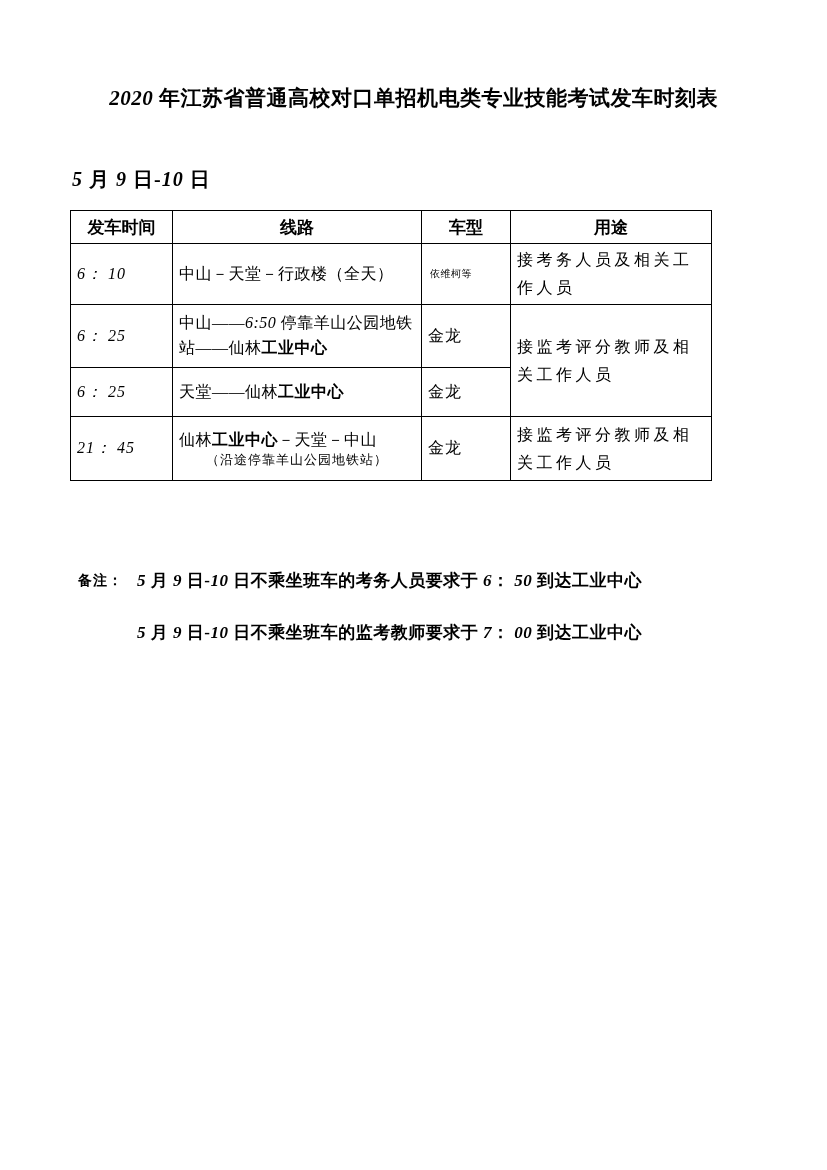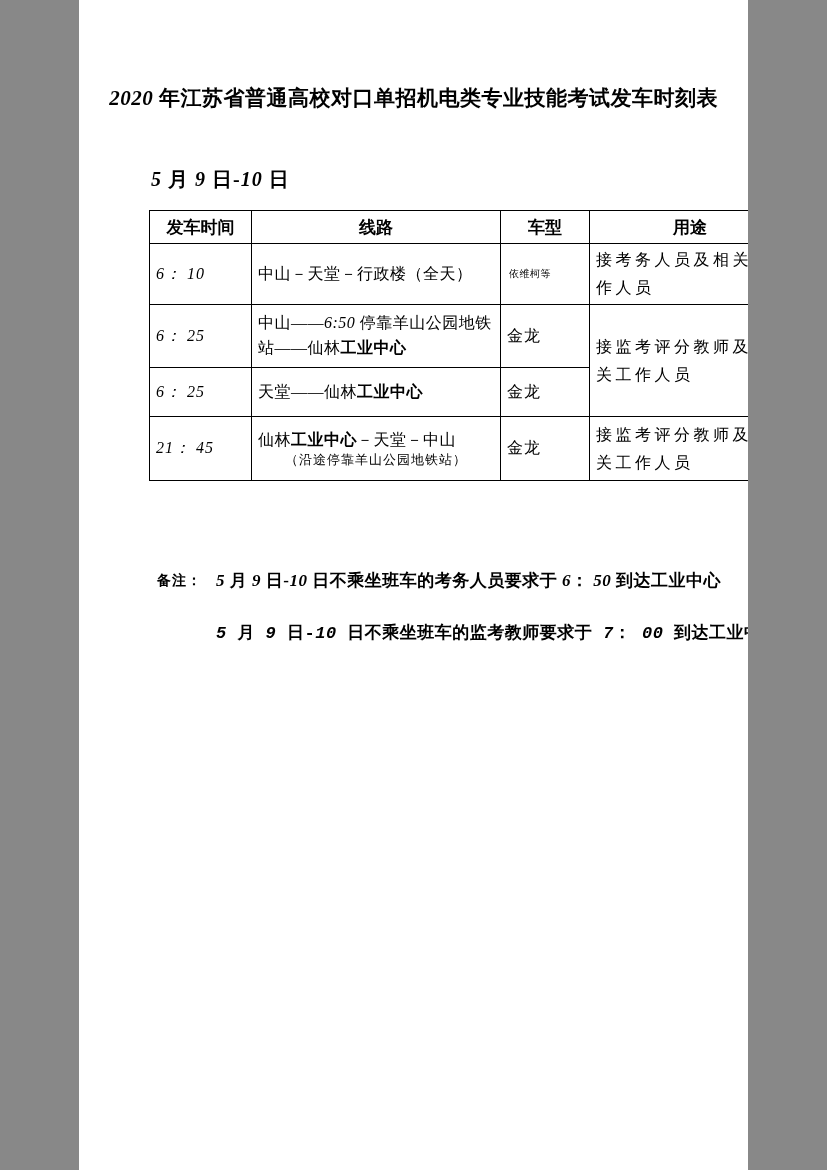--- a/index.html
+++ b/index.html
@@ -1,18 +1,18 @@
 <!DOCTYPE html>
 <html><head>
 <meta charset="utf-8">
 <style>
   html,body{margin:0;padding:0;background:#888;}
   .page{
     position:relative;
-    width:669px;height:1170px;
+    width:827px;height:1170px;
     margin:0 auto;
     background:#ffffff;
     color:#000;
     font-family:"Liberation Serif","DejaVu Serif",serif;
     overflow:hidden;
   }
   .i{font-style:italic;}
   .b{font-weight:bold;text-align:right;}
   .title{
     position:absolute;
@@ -110,21 +110,20 @@
     margin-right:14px;
     vertical-align:1px;
   }
   .note-text{
     font-size:17px;
     letter-spacing:0.5px;
   }
   .note-line-2{
     margin-top:29px;
     margin-left:59px;
-    font-family:Liberation Mono, monospace;
   }
 </style>
 </head>
 <body>
 
 <div class="page">
 
   <div class="title"><span class="i">2020</span><span> 年江苏省普通高校对口单招机电类专业技能考试发车时刻表</span></div>
 
   <div class="date-heading"><span class="i">5</span><span> 月 </span><span class="i">9</span><span> 日-</span><span class="i">10</span><span> 日</span></div>

